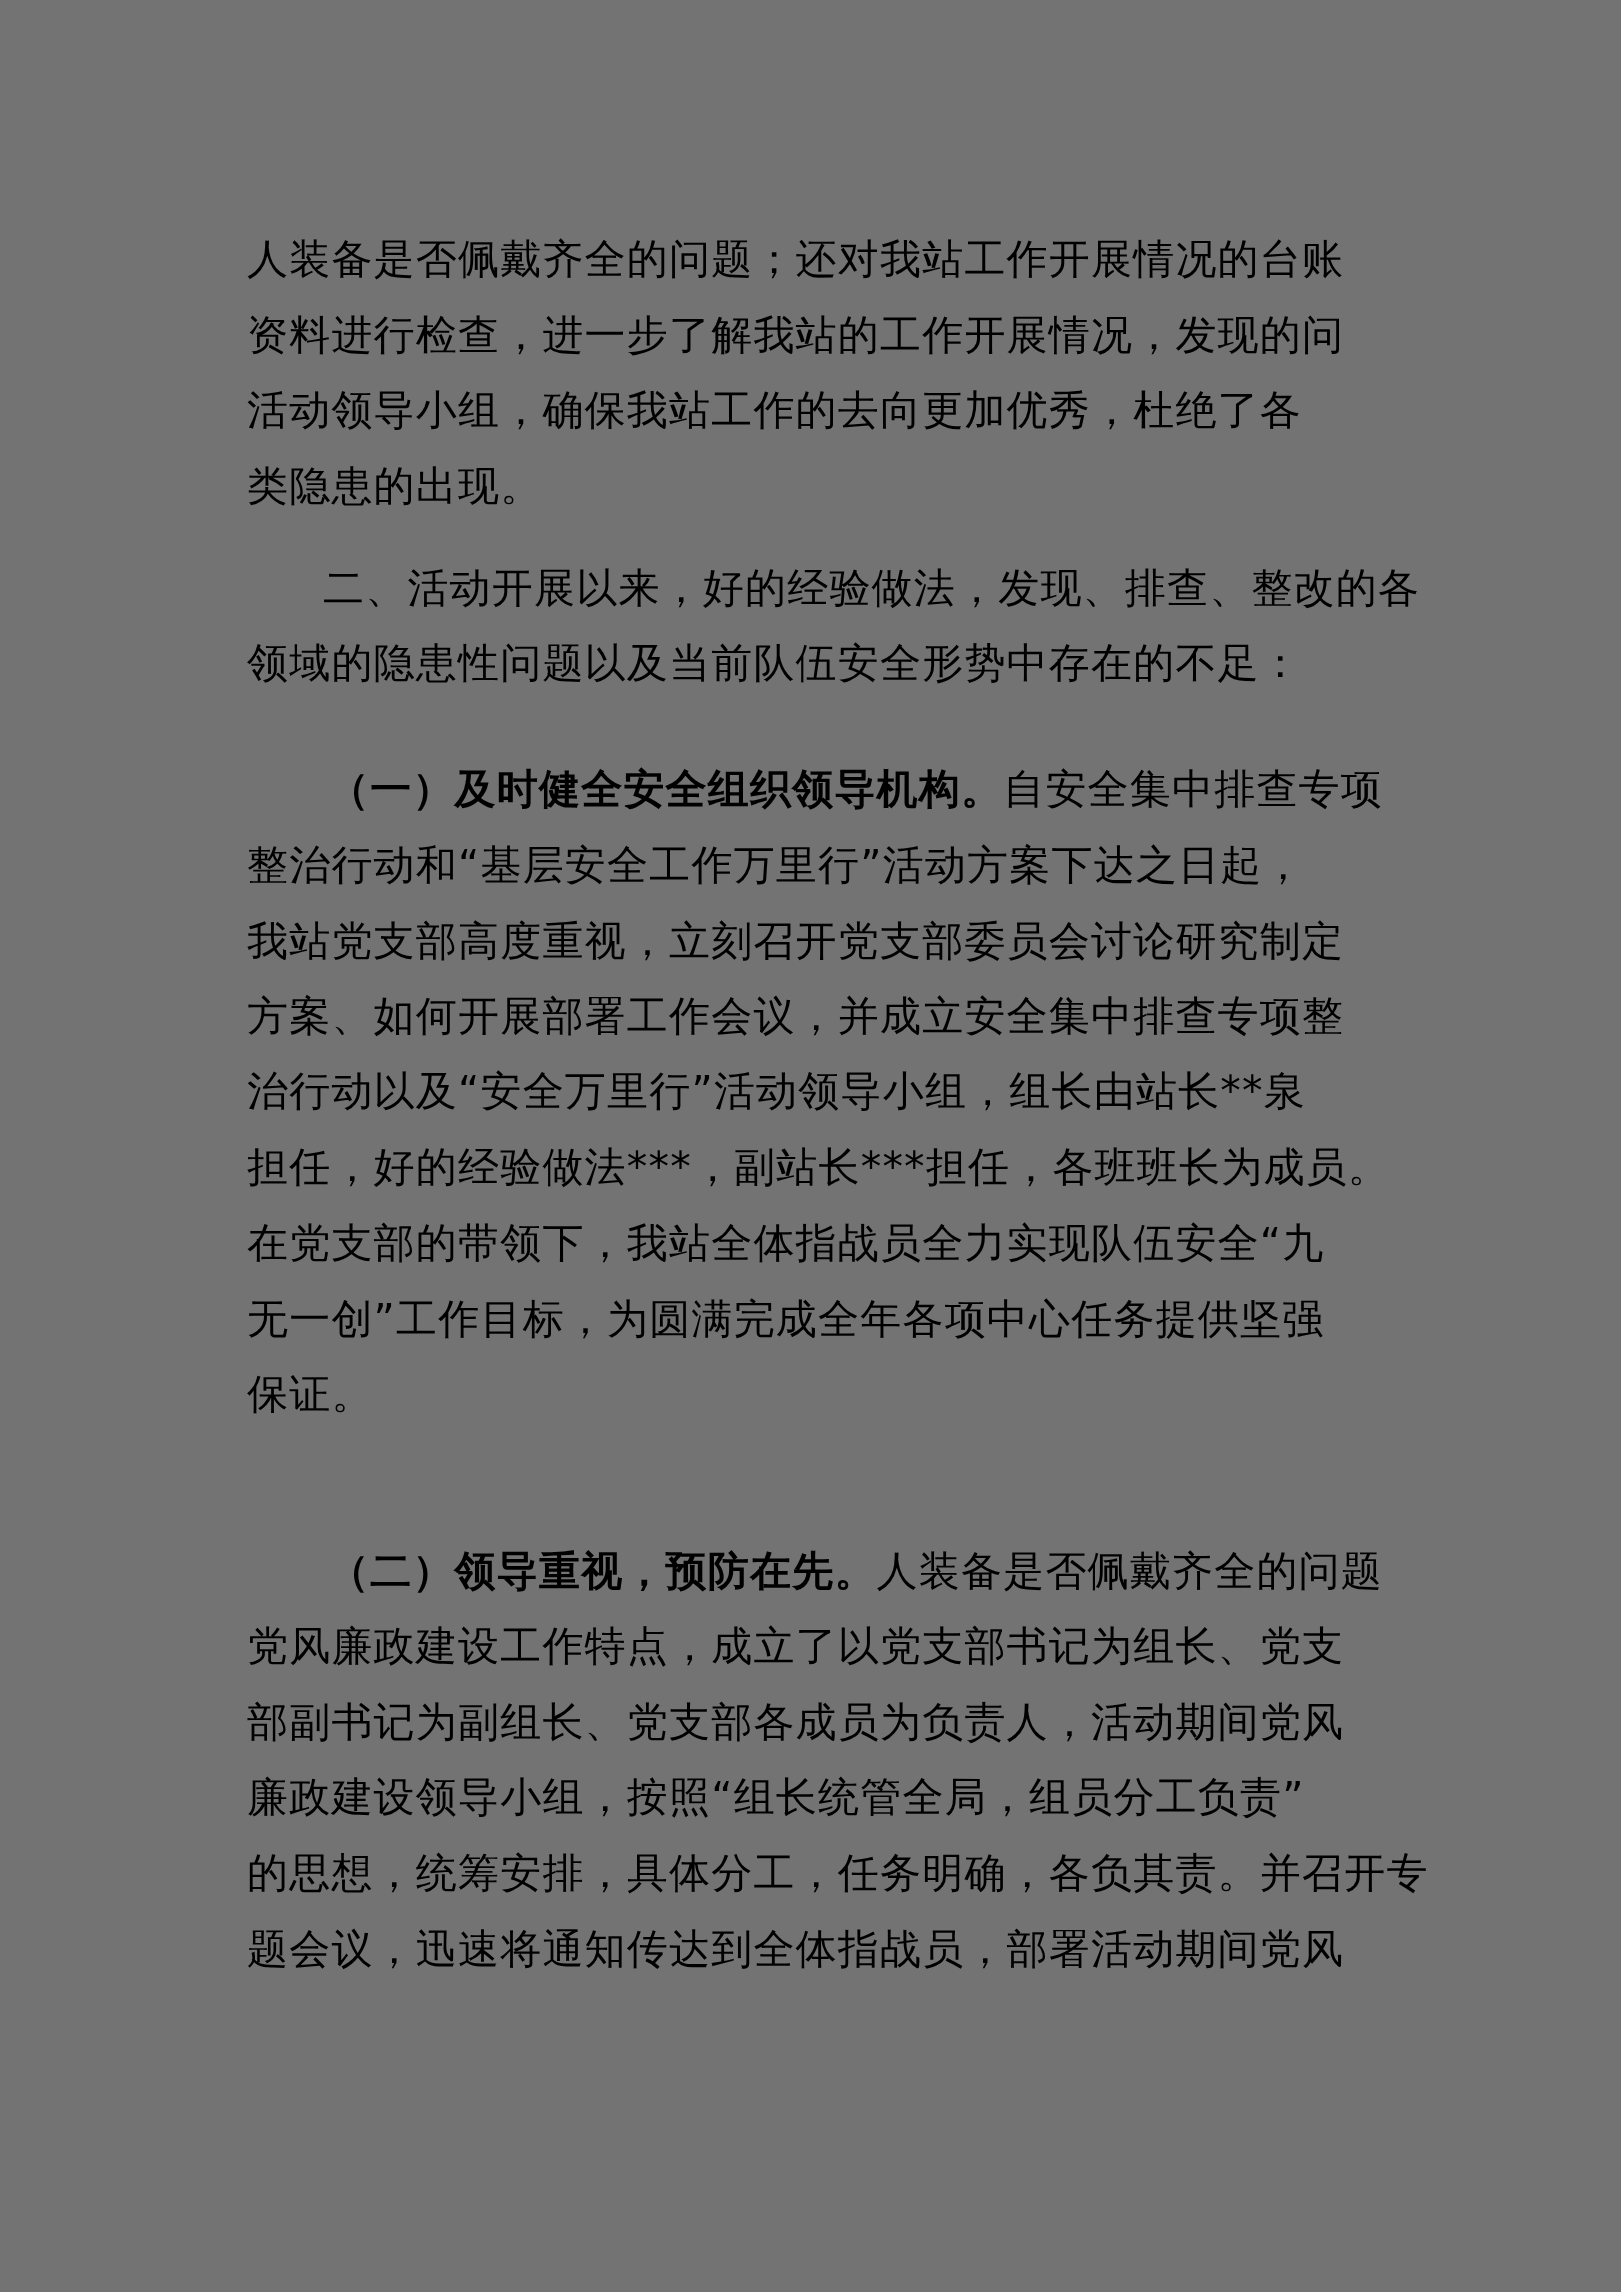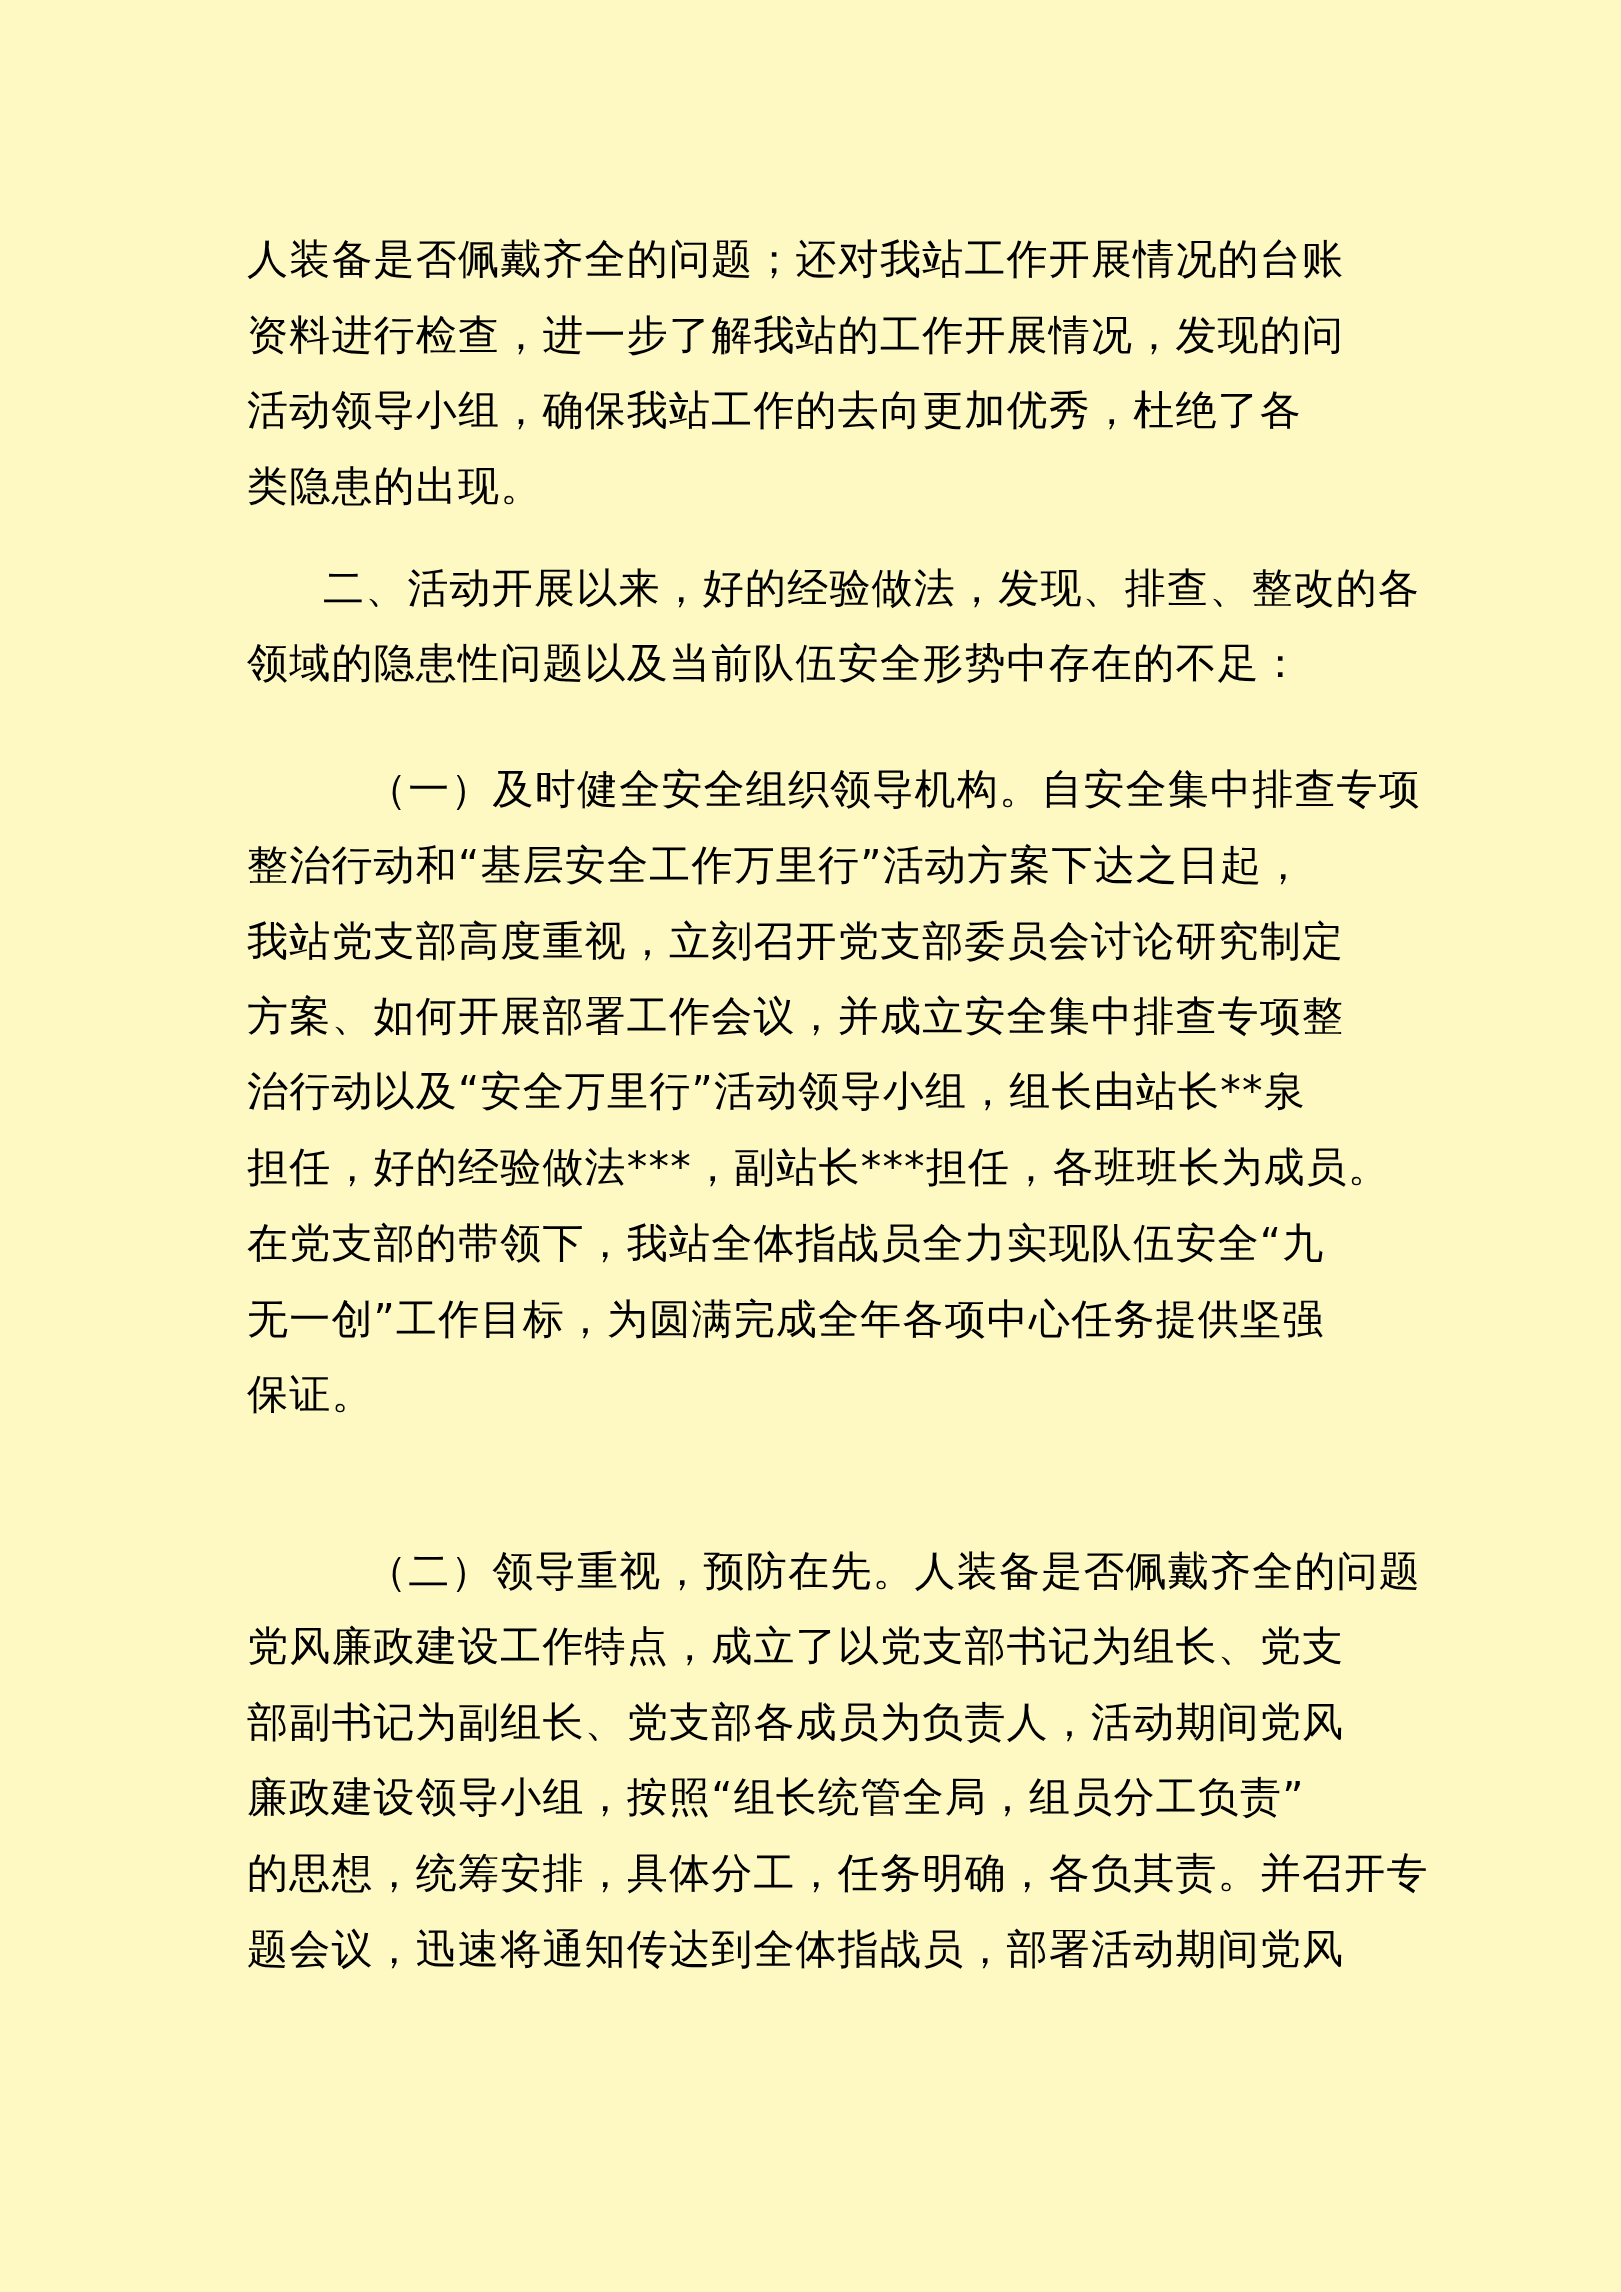--- a/index.html
+++ b/index.html
@@ -1,22 +1,22 @@
 <!DOCTYPE html>
 <html><head>
 <meta charset="utf-8">
 <style>
   html, body { margin: 0; padding: 0; background: #ffffff; }
   body { width: 1621px; height: 2293px; position: relative; overflow: hidden;
          font-family: "DejaVu Sans", "Liberation Sans", sans-serif; color: #000; }
-  .page { position: absolute; left: 0; top: 0; width: 1621px; height: 2293px; background: #fef9c3; }
+  .page { position: absolute; left: 0; top: 0; width: 1621px; height: 2293px; background: #737373; }
   .line { position: absolute; left: 247px; width: 1137px; height: 59px; font-size: 41px; line-height: 59px;
           white-space: nowrap; letter-spacing: 1.2px; }
   .indent { left: 333px; }
-  .bold { font-weight: normal; margin-left: 38px; }
+  .bold { font-weight: bold; }
 </style>
 </head>
 <body>
 
 <div class="page">
 
   <div class="line" style="top:230px">人装备是否佩戴齐全的问题；还对我站工作开展情况的台账</div>
   <div class="line" style="top:306px">资料进行检查，进一步了解我站的工作开展情况，发现的问</div>
   <div class="line" style="top:381px">活动领导小组，确保我站工作的去向更加优秀，杜绝了各</div>
   <div class="line" style="top:457px">类隐患的出现。</div>

